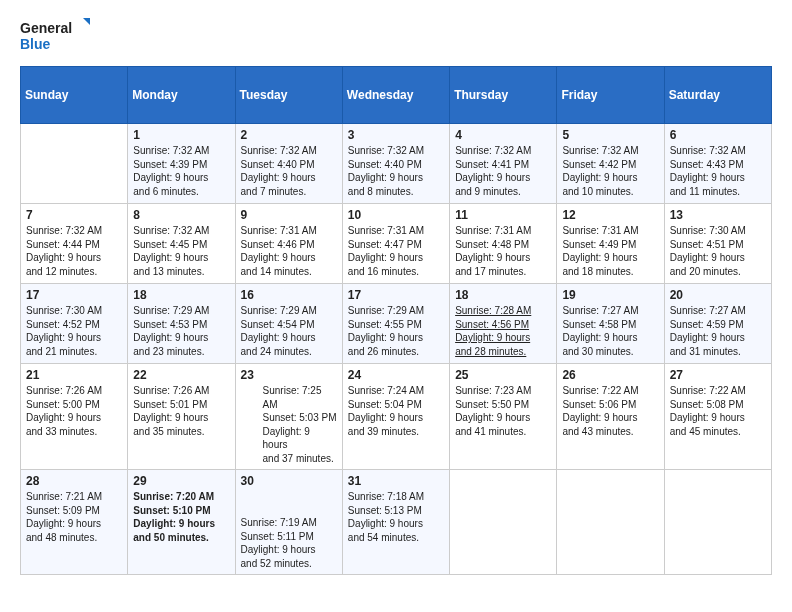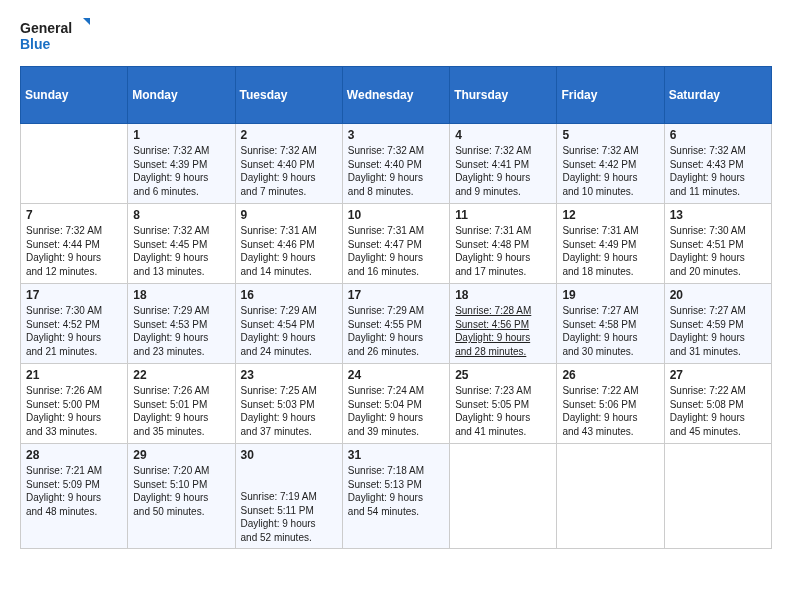--- a/index.html
+++ b/index.html
@@ -263,36 +263,36 @@
         </td>
         <td>
           <span class="day-num">22</span>
           <div class="cell-info" style="white-space: pre-line;">Sunrise: 7:26 AM
 Sunset: 5:01 PM
 Daylight: 9 hours
 and 35 minutes.</div>
         </td>
         <td>
           <span class="day-num">23</span>
-          <div class="cell-info" style="white-space: pre-line;">Sunrise: 7:25 AM
+          <div class="cell-info" style="white-space: pre-line; margin-left: 22px;">Sunrise: 7:25 AM
 Sunset: 5:03 PM
 Daylight: 9 hours
 and 37 minutes.</div>
         </td>
         <td>
           <span class="day-num">24</span>
           <div class="cell-info" style="white-space: pre-line;">Sunrise: 7:24 AM
 Sunset: 5:04 PM
 Daylight: 9 hours
 and 39 minutes.</div>
         </td>
         <td>
           <span class="day-num">25</span>
           <div class="cell-info" style="white-space: pre-line;">Sunrise: 7:23 AM
-Sunset: 5:05 PM
+Sunset: 5:50 PM
 Daylight: 9 hours
 and 41 minutes.</div>
         </td>
         <td>
           <span class="day-num">26</span>
           <div class="cell-info" style="white-space: pre-line;">Sunrise: 7:22 AM
 Sunset: 5:06 PM
 Daylight: 9 hours
 and 43 minutes.</div>
         </td>
@@ -307,21 +307,21 @@
       <tr>
         <td>
           <span class="day-num">28</span>
           <div class="cell-info" style="white-space: pre-line;">Sunrise: 7:21 AM
 Sunset: 5:09 PM
 Daylight: 9 hours
 and 48 minutes.</div>
         </td>
         <td>
           <span class="day-num">29</span>
-          <div class="cell-info" style="white-space: pre-line;">Sunrise: 7:20 AM
+          <div class="cell-info" style="white-space: pre-line; font-weight: bold;">Sunrise: 7:20 AM
 Sunset: 5:10 PM
 Daylight: 9 hours
 and 50 minutes.</div>
         </td>
         <td>
           <span class="day-num">30</span>
           <div class="cell-info" style="white-space: pre-line; margin-top: 28px;">Sunrise: 7:19 AM
 Sunset: 5:11 PM
 Daylight: 9 hours
 and 52 minutes.</div>

